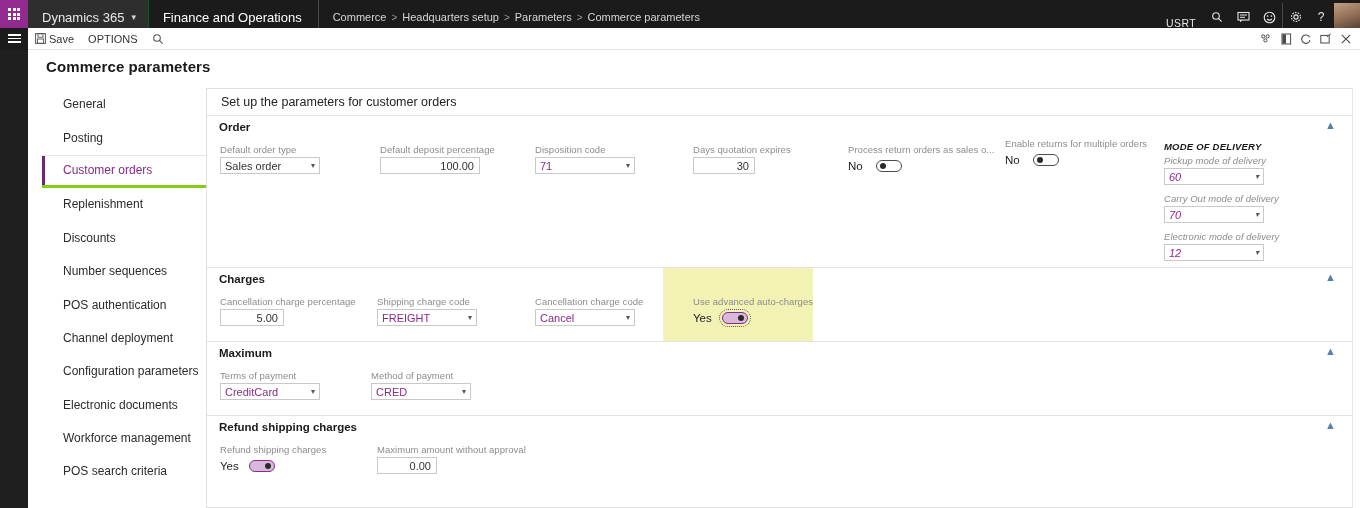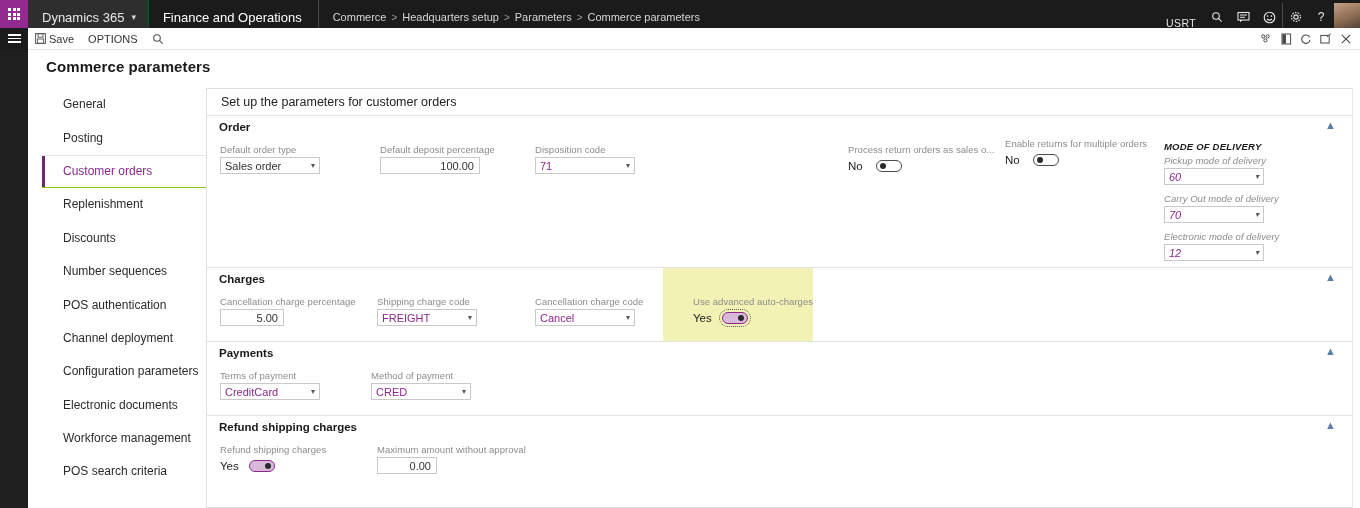--- a/index.html
+++ b/index.html
@@ -141,21 +141,21 @@
     height: 33.4px;
     display: flex; align-items: center;
     padding-left: 21px;
     font-size: 12px; color: #2b2b2b;
     position: relative;
     border-bottom: 1px solid #ffffff;
   }
   .side-item.selected {
     color: #8a2a8a;
     border-top: 1px solid #e6e6e6;
-    border-bottom: 1px solid #84cc16;
+    border-bottom: 3px solid #84cc16;
   }
   .side-item.selected::before {
     content: "";
     position: absolute; left: 0; top: 0; bottom: 0;
     width: 3px; background: #6b2a6b;
   }
 
   
   .content {
     position: absolute; top: 38px; left: 178px;
@@ -453,20 +453,26 @@
         </div>
 
         <div class="fld" style="left:328px; top:6px;">
           <div class="fld-label">Disposition code</div>
           <div class="inp sel lookup">
             <span class="cv">71</span>
             <span class="caret">▾</span>
           </div>
         </div>
 
+        <div class="fld" style="left:486px; top:6px;">
+          <div class="fld-label">Days quotation expires</div>
+          <div class="inp num" style="width:62px;">
+            <span>30</span>
+          </div>
+        </div>
 
         <div class="fld" style="left:641px; top:6px;">
           <div class="fld-label">Process return orders as sales o...</div>
           <div class="tgl-row" style="height:17px;">
             <span class="tgl-text">No</span>
             <span class="toggle">
                 <span class="knob"></span>
               </span>
           </div>
         </div>
@@ -551,21 +557,21 @@
                 <span class="knob"></span>
               </span>
           </div>
         </div>
 
       </div>
     </div>
 
     <div class="section" style="height:74px;">
       <div class="section-head">
-        <span>Payments</span>
+        <span>Maximum</span>
         <span class="chev-up">▲</span>
       </div>
       <div class="section-body" style="height:50px;">
 
         <div class="fld" style="left:13px; top:6px;">
           <div class="fld-label">Terms of payment</div>
           <div class="inp sel lookup">
             <span class="cv">CreditCard</span>
             <span class="caret">▾</span>
           </div>

